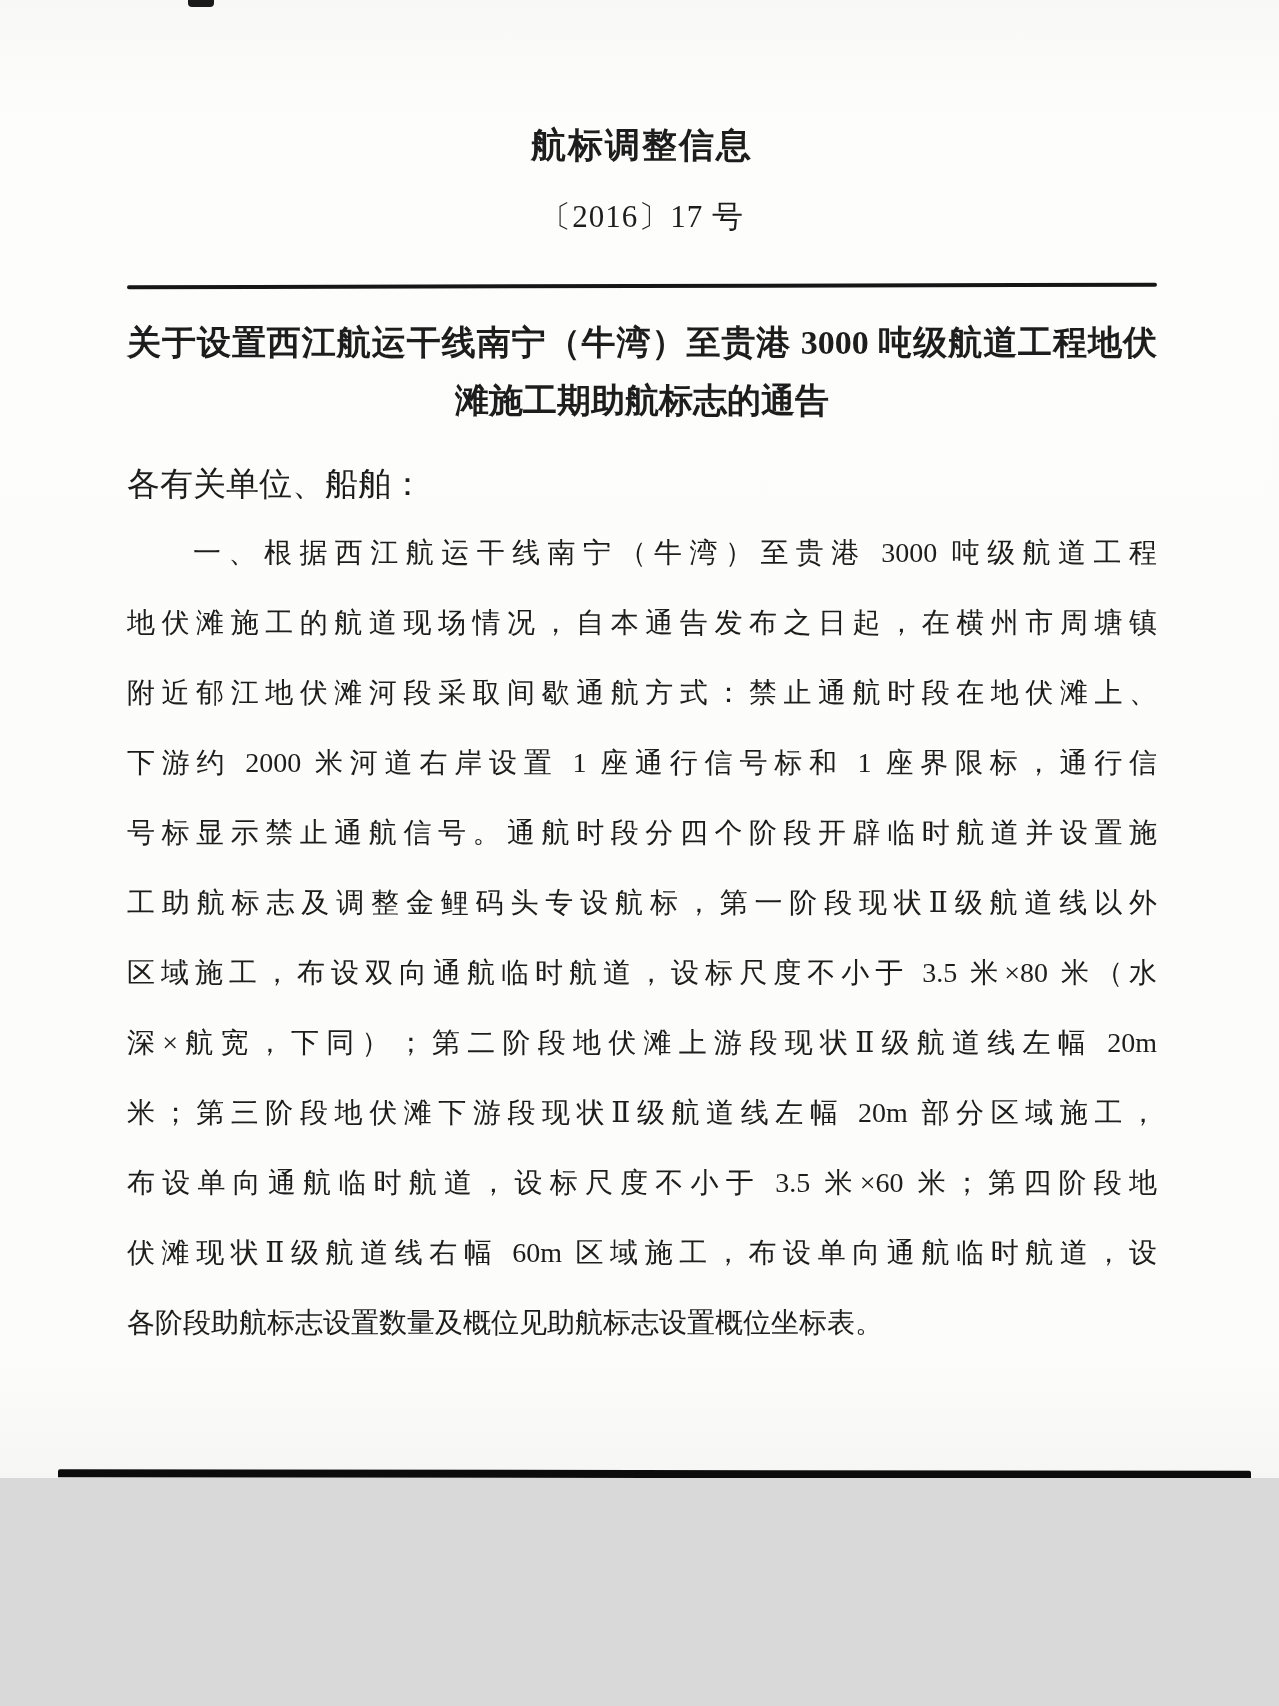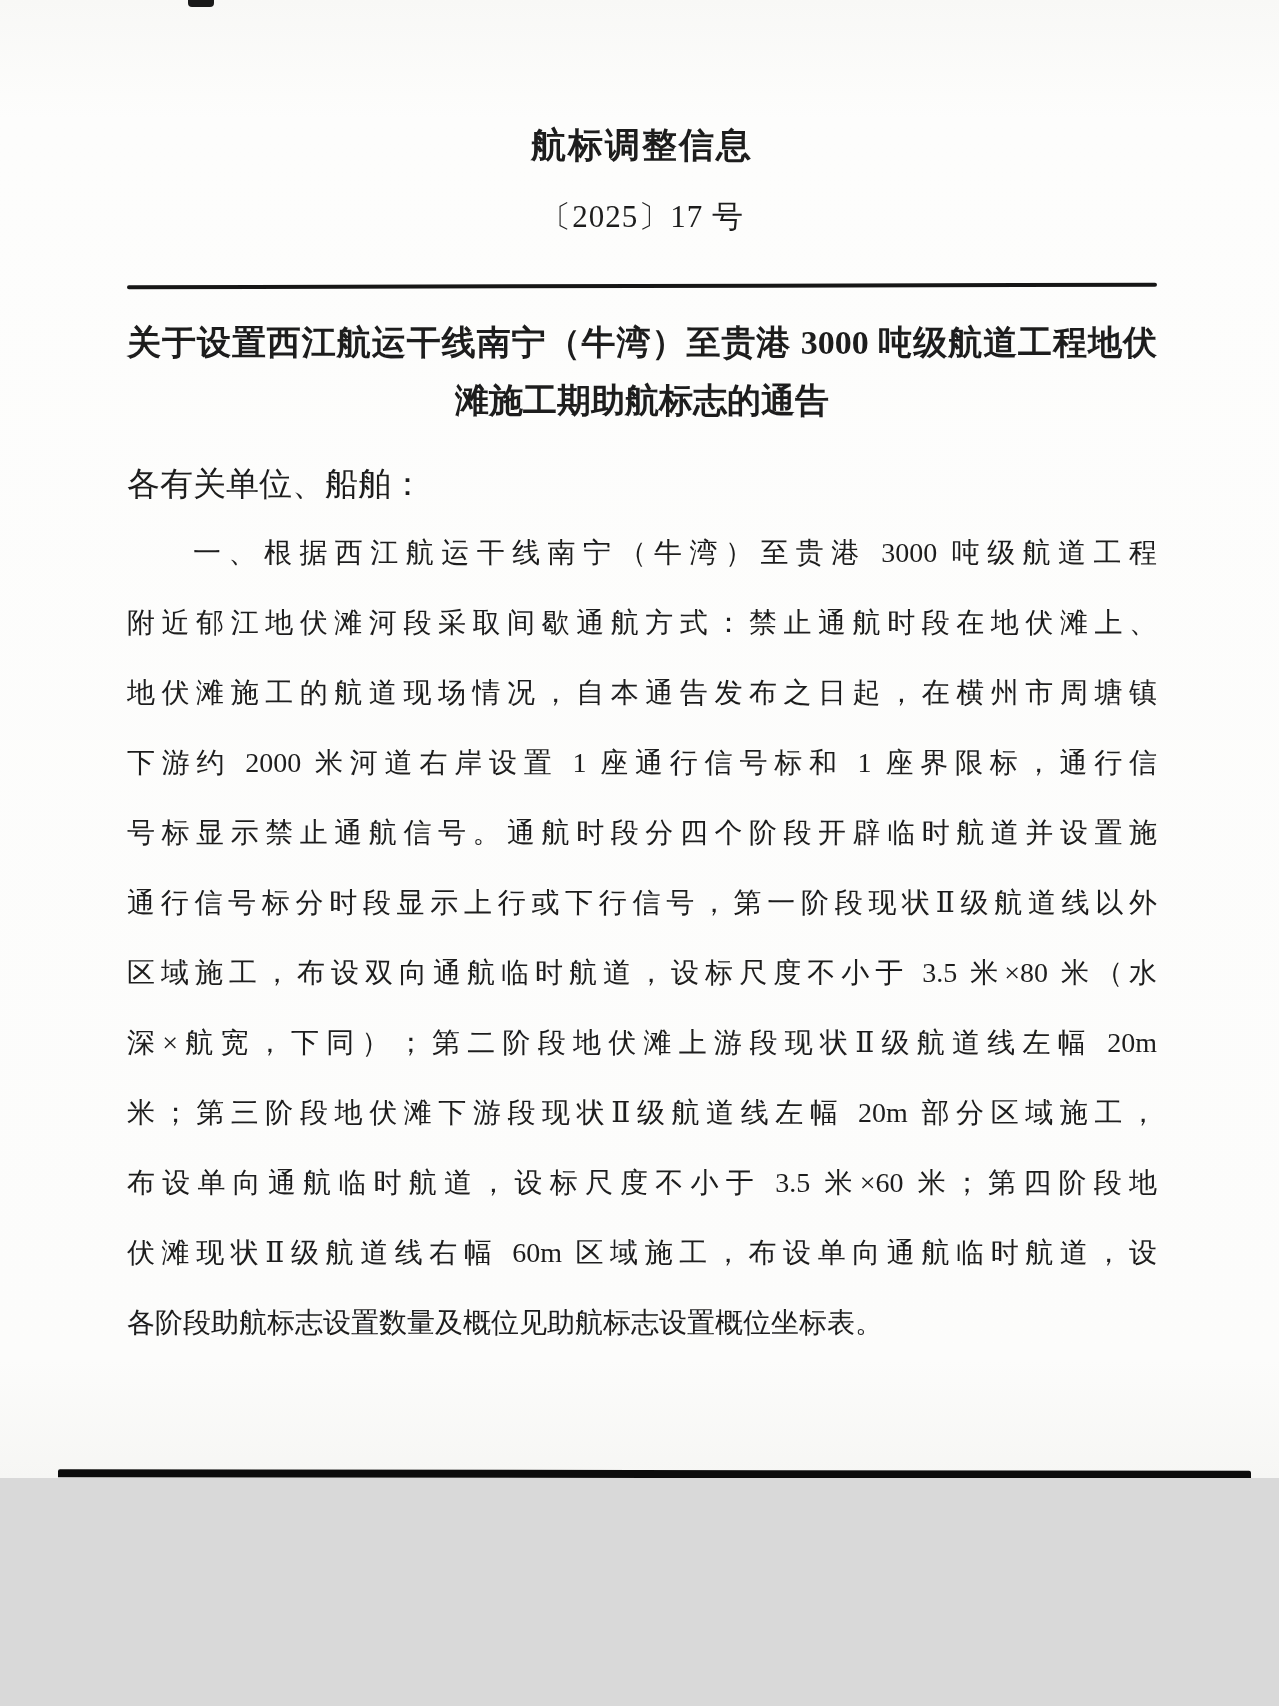--- a/index.html
+++ b/index.html
@@ -103,38 +103,38 @@
 <body>
 
 <div class="page">
 
   <div class="scan-speck"></div>
 
   <div class="content">
 
     <div class="doc-title">航标调整信息</div>
 
-    <div class="doc-number">〔2025〕17 号</div>
+    <div class="doc-number">〔2016〕17 号</div>
 
     <div class="rule"></div>
 
     <div class="heading">
       <div class="heading-line-1">关于设置西江航运干线南宁（牛湾）至贵港 3000 吨级航道工程地伏</div>
       <div class="heading-line-2">滩施工期助航标志的通告</div>
     </div>
 
     <div class="salutation">各有关单位、船舶：</div>
 
     <div class="body-paragraph">
         <div class="body-line">一、根据西江航运干线南宁（牛湾）至贵港 3000 吨级航道工程</div>
+        <div class="body-line">地伏滩施工的航道现场情况，自本通告发布之日起，在横州市周塘镇</div>
         <div class="body-line">附近郁江地伏滩河段采取间歇通航方式：禁止通航时段在地伏滩上、</div>
-        <div class="body-line">地伏滩施工的航道现场情况，自本通告发布之日起，在横州市周塘镇</div>
         <div class="body-line">下游约 2000 米河道右岸设置 1 座通行信号标和 1 座界限标，通行信</div>
         <div class="body-line">号标显示禁止通航信号。通航时段分四个阶段开辟临时航道并设置施</div>
-        <div class="body-line">通行信号标分时段显示上行或下行信号，第一阶段现状Ⅱ级航道线以外</div>
+        <div class="body-line">工助航标志及调整金鲤码头专设航标，第一阶段现状Ⅱ级航道线以外</div>
         <div class="body-line">区域施工，布设双向通航临时航道，设标尺度不小于 3.5 米×80 米（水</div>
         <div class="body-line">深×航宽，下同）；第二阶段地伏滩上游段现状Ⅱ级航道线左幅 20m</div>
         <div class="body-line">米；第三阶段地伏滩下游段现状Ⅱ级航道线左幅 20m 部分区域施工，</div>
         <div class="body-line">布设单向通航临时航道，设标尺度不小于 3.5 米×60 米；第四阶段地</div>
         <div class="body-line">伏滩现状Ⅱ级航道线右幅 60m 区域施工，布设单向通航临时航道，设</div>
         <div class="body-line">各阶段助航标志设置数量及概位见助航标志设置概位坐标表。</div>
       </div>
 
   </div>
 

